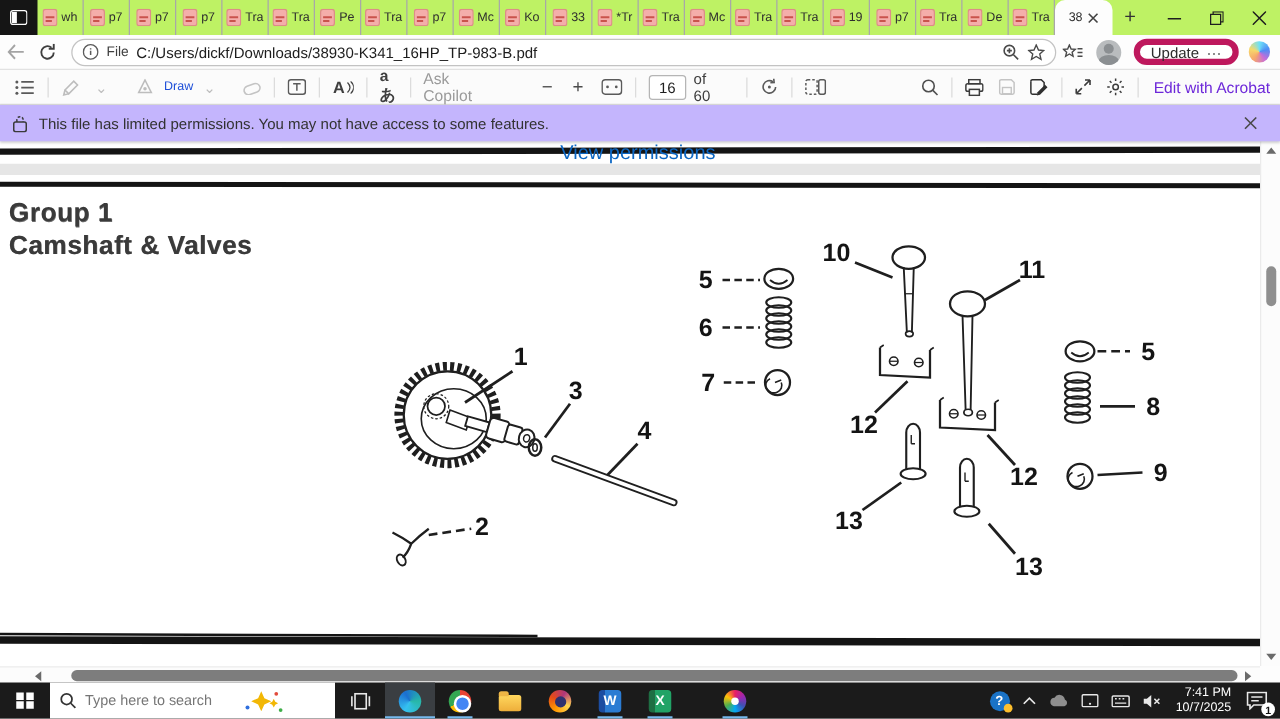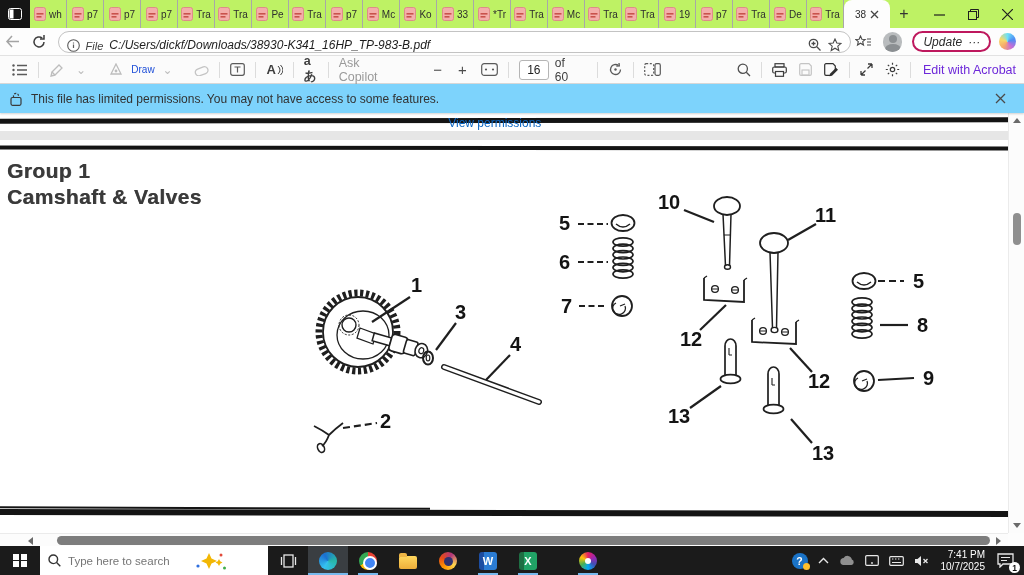--- a/index.html
+++ b/index.html
@@ -14,46 +14,46 @@
   .tab .tlabel { font-size:10px; color:#2e2e2e; white-space:nowrap; overflow:hidden; max-width:18px; }
   .tab.active { width:46px; background:#fdfdfd; border-radius:8px 8px 0 0; border-right:none; gap:4px; }
   .pdfico { width:12px; height:14px; display:inline-block; flex:0 0 auto; }
   .newtab { width:28px; height:28px; color:#333; font-size:16px; display:flex; align-items:center; justify-content:center; }
   .tabspacer { flex:1 1 auto; }
   .winbtn { width:34px; height:28px; display:flex; align-items:center; justify-content:center; }
 
   
   .navbar { position:absolute; left:0; top:28px; width:1024px; height:28px; background:#fdfdfd; border-bottom:1px solid #e2e2e2; display:flex; align-items:center; }
   .navico { width:26px; height:24px; display:flex; align-items:center; justify-content:center; }
-  .omnibox { height:22px; width:800px; margin-left:6px; border:1px solid #c3c3c3; border-radius:12px; background:#fff; display:flex; align-items:flex-end; padding:0 8px; gap:6px;font-style:italic; }
+  .omnibox { height:22px; width:800px; margin-left:6px; border:1px solid #c3c3c3; border-radius:12px; background:#fff; display:flex; align-items:center; padding:0 8px; gap:6px; }
   .omni-scheme { font-size:11px; color:#3f3f3f; }
   .omni-url { font-size:12px; color:#1d1d1d; flex:1 1 auto; white-space:nowrap; overflow:hidden; }
-  .pill { height:21px; border:2px solid #be185d; border-radius:11px; background:#fff; display:flex; align-items:center; padding:0 9px; gap:6px; margin:0 4px;font-style:italic; }
+  .pill { height:21px; border:5px solid #be185d; border-radius:11px; background:#fff; display:flex; align-items:center; padding:0 9px; gap:6px; margin:0 4px; }
   .pill span { font-size:12px; color:#2c2c2c; }
   .avatar { width:20px; height:20px; border-radius:50%; background:#b9bcbe; position:relative; overflow:hidden; margin:0 6px; }
   .avatar::before{ content:""; position:absolute; left:6px; top:3px; width:8px; height:8px; border-radius:50%; background:#8b8f92;}
   .avatar::after{ content:""; position:absolute; left:2px; top:12px; width:16px; height:10px; border-radius:50%; background:#8b8f92;}
   .copilot { width:17px; height:17px; border-radius:50%; background:conic-gradient(#6ee0f7,#4e8df5,#c86dd7,#f7a76c,#f6d96b,#6ee0f7); margin:0 8px 0 4px; }
 
   
   .pdfbar { position:absolute; left:0; top:56px; width:1024px; height:28px; background:#fbfbfb; border-bottom:1px solid #dadada; display:flex; align-items:center; font-size:12px; }
   .tico { height:24px; display:flex; align-items:center; justify-content:center; padding:0 6px; color:#5a5a5a; }
   .tico.dis { color:#bdbdbd; }
   .sep { width:1px; height:16px; background:#dcdcdc; margin:0 4px; flex:0 0 auto;}
   .drawlbl { color:#1d4ed8; font-size:10px; padding:0 2px;}
   .askcopilot { color:#9a9a9a; font-size:12.5px; padding:0 6px; }
   .pagebox { width:30px; height:20px; border:1px solid #b5b5b5; border-radius:3px; background:#fff; font-size:12px; color:#1f1f1f; text-align:center; margin:0 6px; font-family:"Liberation Sans",sans-serif;}
   .of60 { color:#3d3d3d; margin-right:19px; }
   .acrobat { color:#6d28d9; font-size:12.5px; padding:0 8px; white-space:nowrap; }
   .mathico { font-size:15px; color:#4a4a4a; padding:0 8px; }
 
   
-  .notice { position:absolute; left:0; top:84px; width:1024px; height:29px; background:#7dd3fc; display:flex; align-items:center; padding:0 10px; gap:9px; box-shadow:0 1px 2px rgba(0,0,0,.18); z-index:5;}
+  .notice { position:absolute; left:0; top:84px; width:1024px; height:29px; background:#c4b5fd; display:flex; align-items:center; padding:0 10px; gap:9px; box-shadow:0 1px 2px rgba(0,0,0,.18); z-index:5;}
   .notice-text { font-size:12px; color:#323232; }
-  .notice-link { font-size:12px; color:#0b66c3; cursor:pointer;margin-top:48px; }
+  .notice-link { font-size:16px; color:#0b66c3; cursor:pointer;margin-top:48px; }
   .notice-spacer { flex:1 1 auto; }
 
   
   .viewport { position:absolute; left:0; top:113px; width:1024px; height:420px; background:#fff; overflow:hidden; }
   .rule { position:absolute; left:0; background:#141414; }
   .pagegap { position:absolute; left:0; top:18px; width:1008px; height:9px; background:#e6e6e6; }
   .partialhdr { position:absolute; left:468px; top:-10px; width:90px; height:12px; overflow:hidden; }
   .partialhdr span { display:block; margin-top:-6px; font-weight:700; font-size:15px; letter-spacing:3px; color:#222; }
   .grouptitle { position:absolute; left:7px; top:45px; font-weight:700; font-size:21px; color:#3a3a3a; letter-spacing:.4px; text-shadow:.4px .4px 0 #6a6a6a; line-height:26px; }
   .diagram { position:absolute; left:290px; top:67px; }

